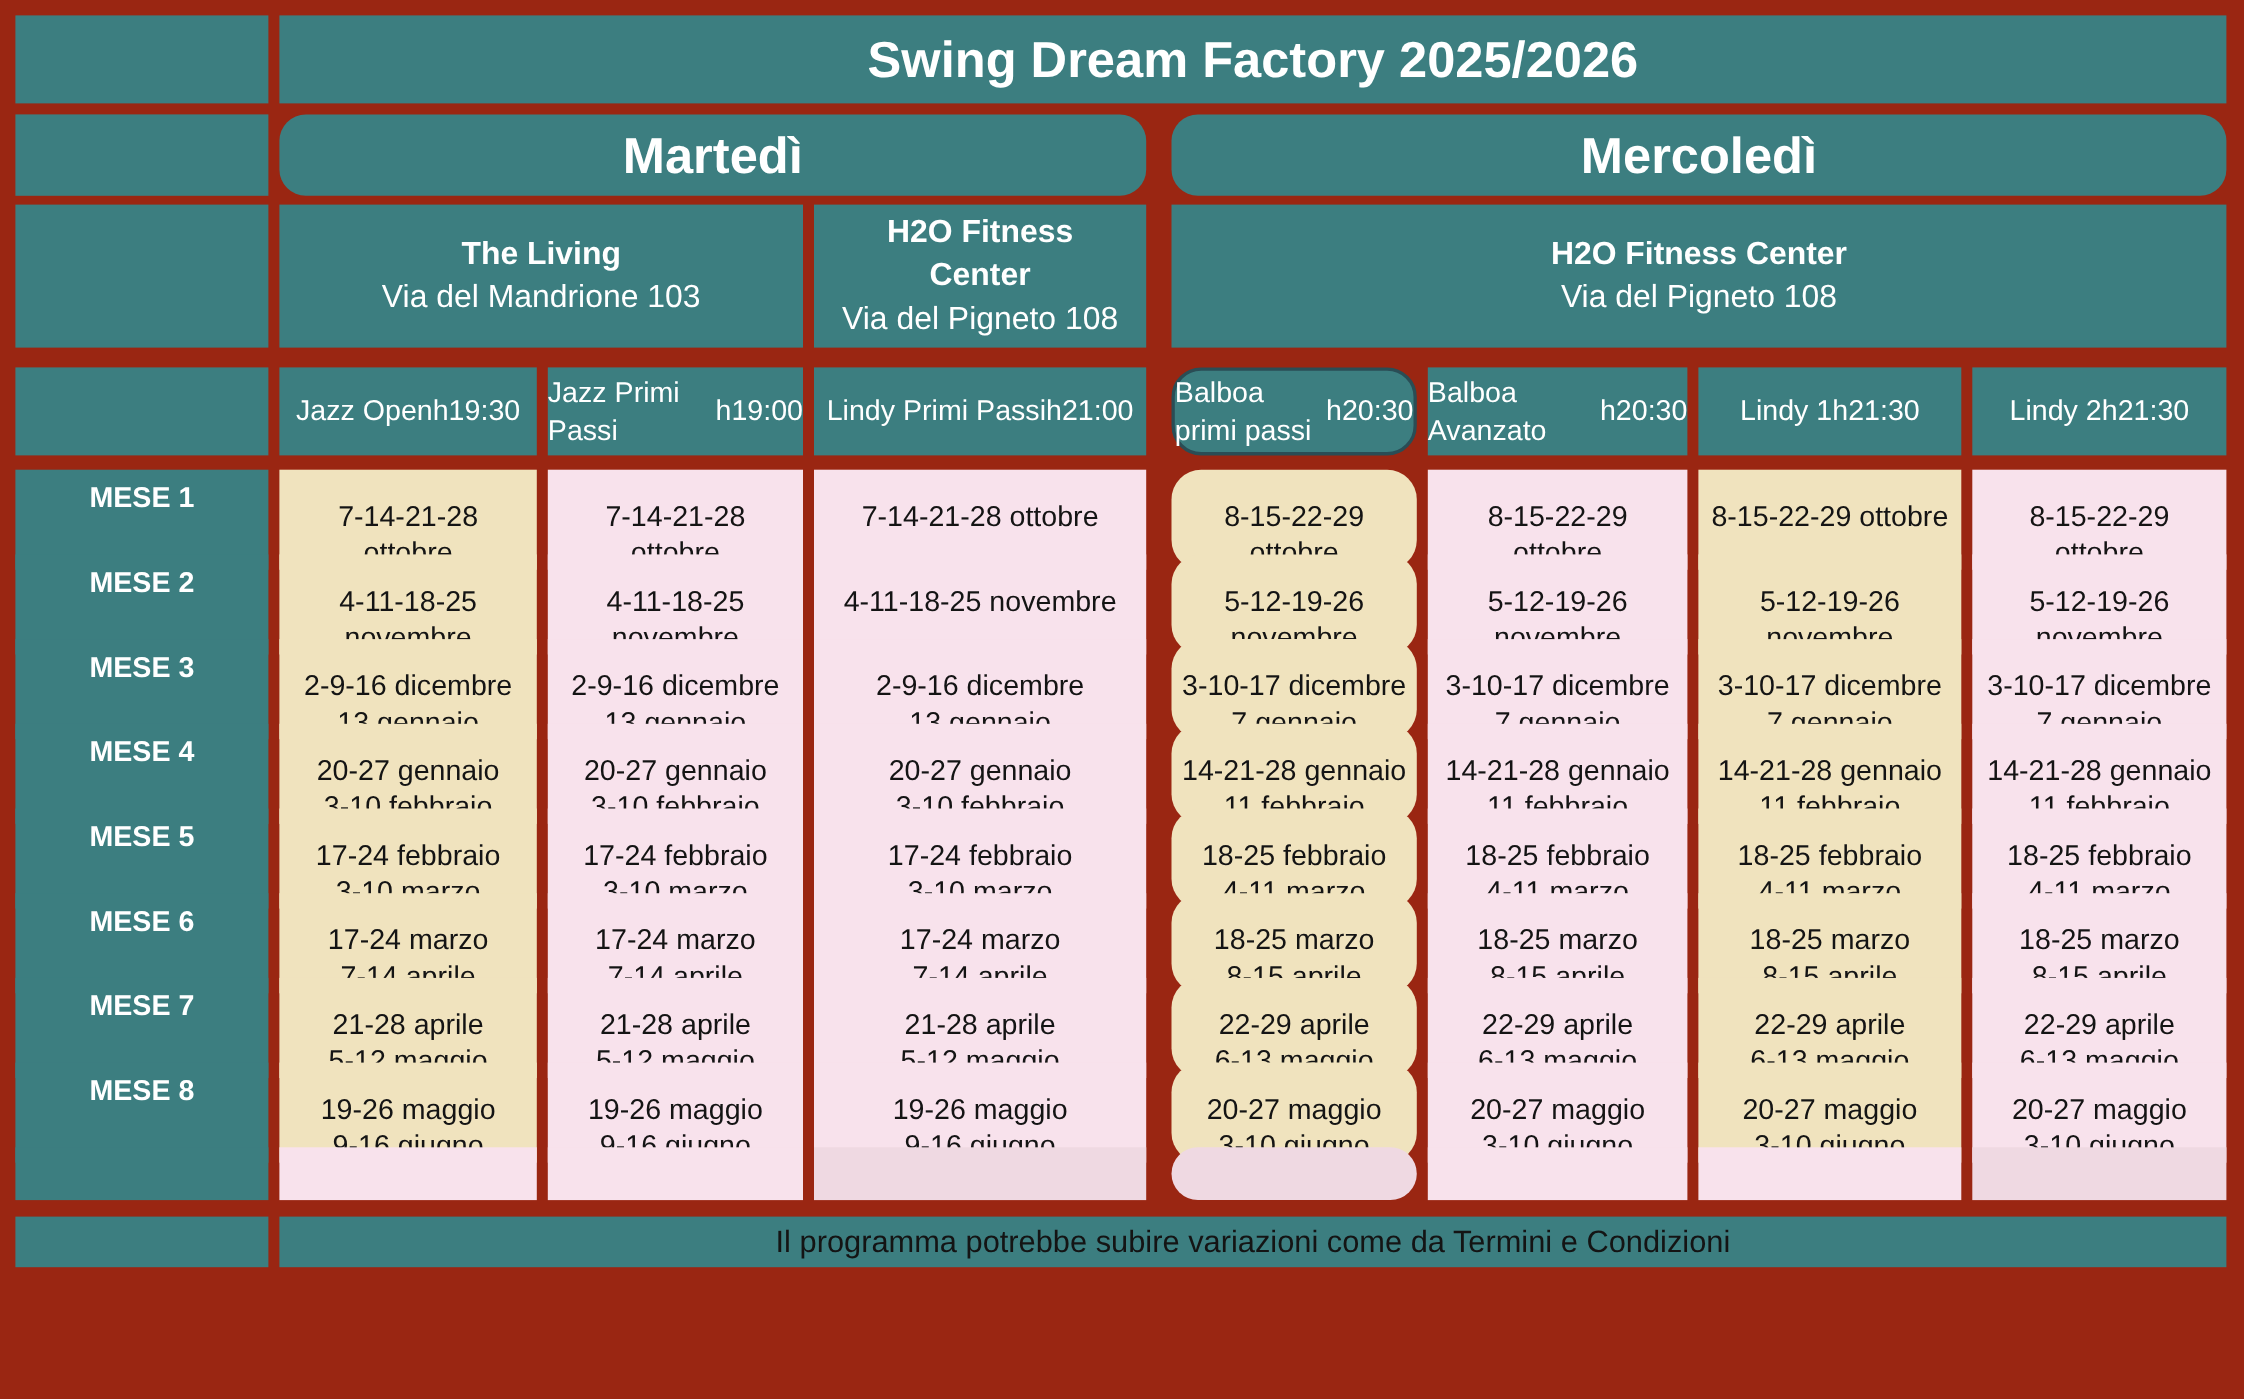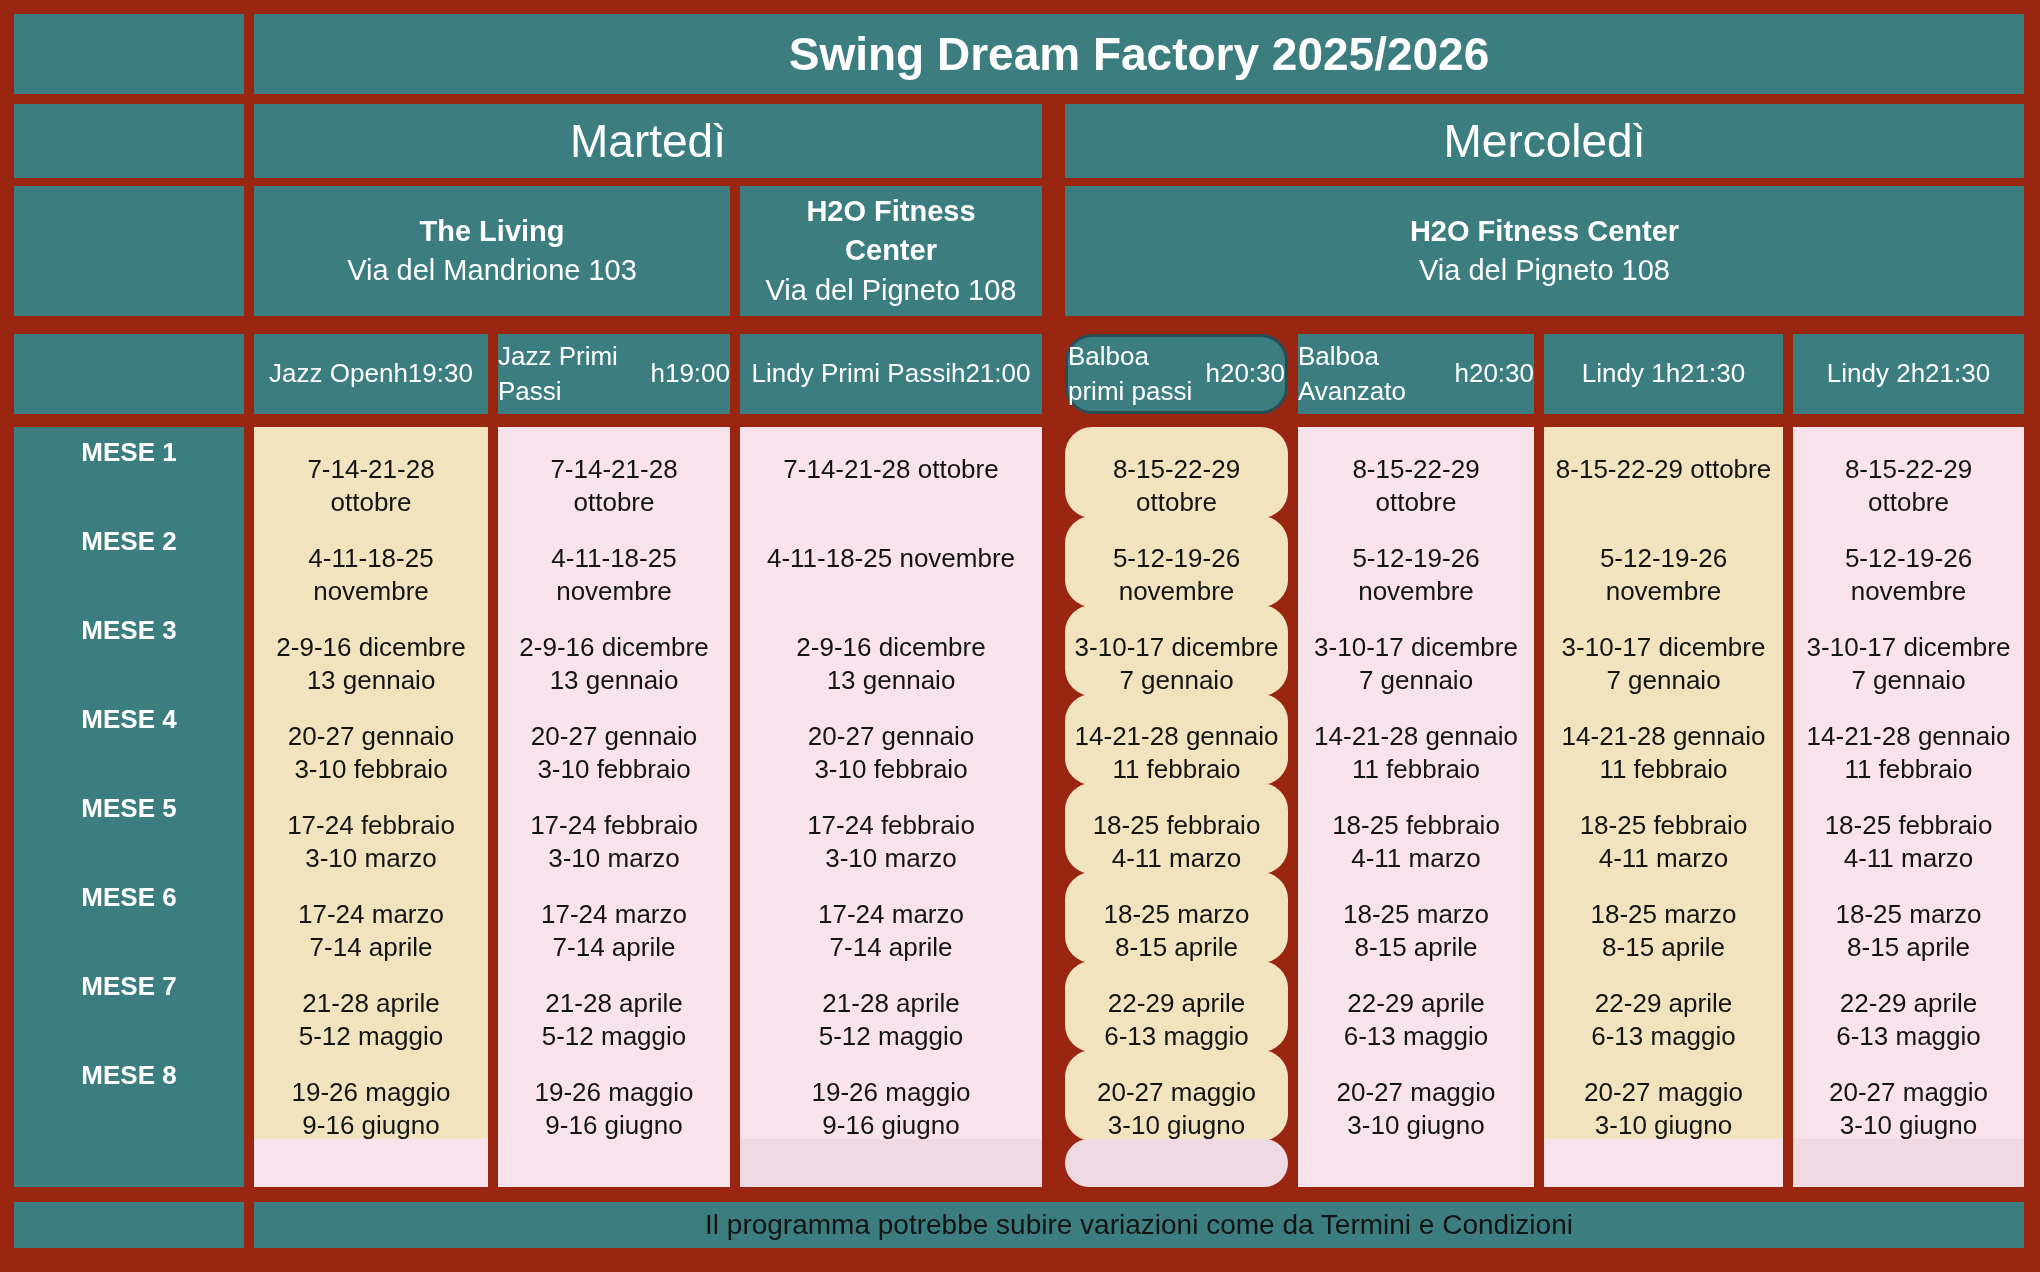--- a/index.html
+++ b/index.html
@@ -31,31 +31,31 @@
   .gc4{grid-column:4/5;} .gc6{grid-column:6/7;border-radius:27px;} .gc7{grid-column:7/8;gap:32px;}
   .gc8{grid-column:8/9;} .gc9{grid-column:9/10;}
   .sp2-10{grid-column:2/10;} .sp2-5{grid-column:2/5;} .sp6-10{grid-column:6/10;}
   .sp2-4{grid-column:2/4;}
 
   .cell{background:var(--teal);}
   .r-title{height:80px;margin-bottom:10px;border-radius:15px;}
   .r-day{height:74px;margin-bottom:8px;}
   .r-venue{height:130px;margin-bottom:18px;}
   .r-class{height:80px;margin-bottom:13px;}
-  .r-month{height:70px;margin-bottom:19px;}
+  .r-month{height:70px;margin-bottom:7px;}
   .r-spacer{height:48px;margin-bottom:15px;}
   .r-footer{height:46px;}
 
   .title-cell{
     display:flex;align-items:center;justify-content:center;
     color:var(--header_text);font-size:46px;font-weight:700;
   }
   .day-cell{
     display:flex;align-items:center;justify-content:center;
-    color:var(--header_text);font-size:46px;font-weight:400;
+    color:var(--header_text);font-size:46px;font-weight:700;border-radius:24px;
   }
   .venue-cell{
     display:flex;flex-direction:column;align-items:center;justify-content:center;
     color:var(--header_text);font-size:29px;line-height:1.35;text-align:center;
   }
   .venue-name{font-weight:700;}
   .venue-name.narrow{max-width:220px;}
   .class-cell{
     display:flex;flex-direction:row;align-items:center;justify-content:center;
     color:var(--header_text);font-size:26px;line-height:1.35;

